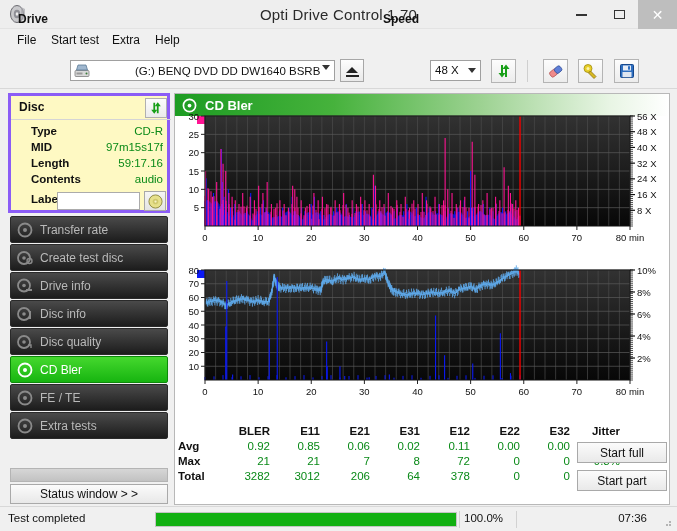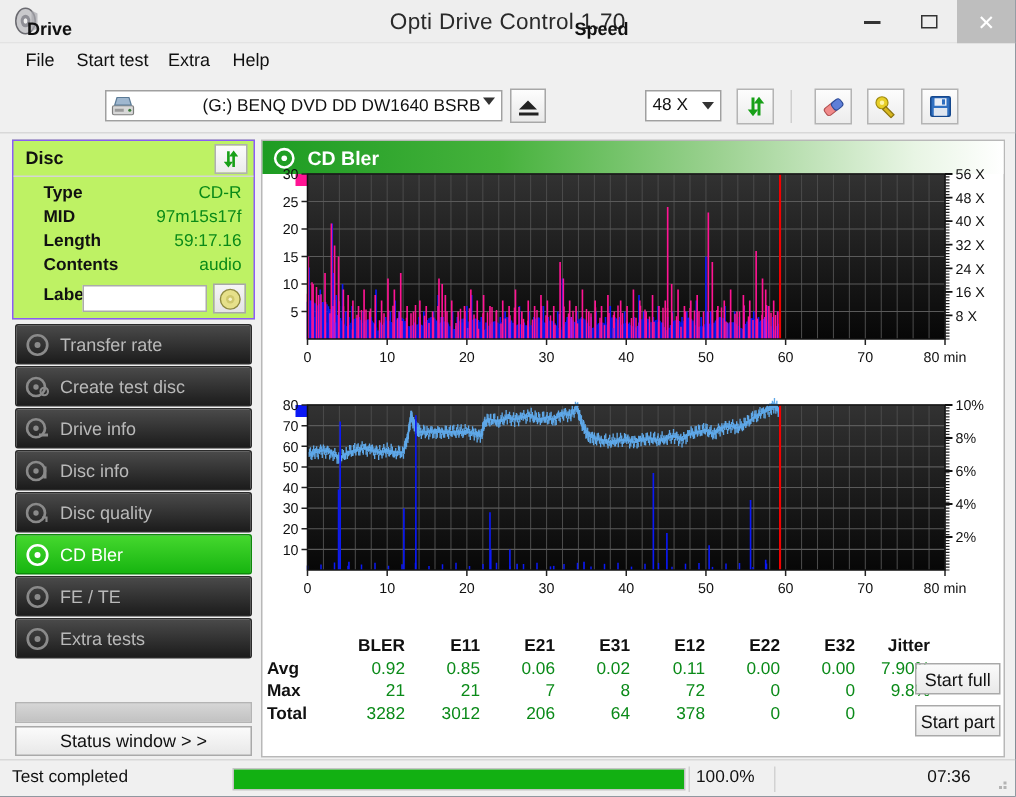--- a/index.html
+++ b/index.html
@@ -100,21 +100,21 @@
     background: linear-gradient(#fdfdfd,#ececec); border: 1px solid #b4b4b4;
     display:flex; align-items:center; justify-content:center;
   }
   .tb-sep {
     position: absolute; top: 60px; width: 1px; height: 22px; background: #cfcfcf;
   }
 
   
   .disc-panel {
     position: absolute; left: 8px; top: 93px; width: 162px; height: 120px;
-    background: #bef264; border: 1px solid #8b5cf6;
+    background: #fef9c3; border: 3px solid #8b5cf6;
   }
   .disc-head {
     position: absolute; left:0; top:0; width:160px; height: 24px;
     border-bottom: 1px solid #d5d5d5;
   }
   .disc-head .dh-label {
     position:absolute; left: 8px; top: 4px; font-size: 12px; font-weight: bold; color:#111;
   }
   .refresh-btn {
     position: absolute; right: 4px; top: 2px; width: 22px; height: 20px;
@@ -192,21 +192,21 @@
     font-size: 11.5px; color: #111; font-weight: bold; text-align: right;
     padding: 0 0 1px 0; width: 50px;
   }
   .stats th.rowh { width: 42px; text-align: left; }
   .stats td {
     font-size: 11.5px; color: #0a8a18; text-align: right; padding: 0; height: 15px;
   }
   .stats td.rowh { color: #111; font-weight: bold; text-align: left; }
 
   .act-btn {
-    position: absolute; right: 10px; width: 57px; height: 21px;
+    position: absolute; right: 10px; width: 90px; height: 21px;
     background: linear-gradient(#fbfbfb,#e9e9e9); border: 1px solid #a9a9a9;
     font-size: 12px; color: #111; display: flex; align-items: center; justify-content: center;
   }
 
   
   .statusbar {
     position: absolute; left: 0; bottom: 0; width: 677px; height: 25px;
     background: #f0f0f0; border-top: 1px solid #d8d8d8;
   }
   .sb-text {

